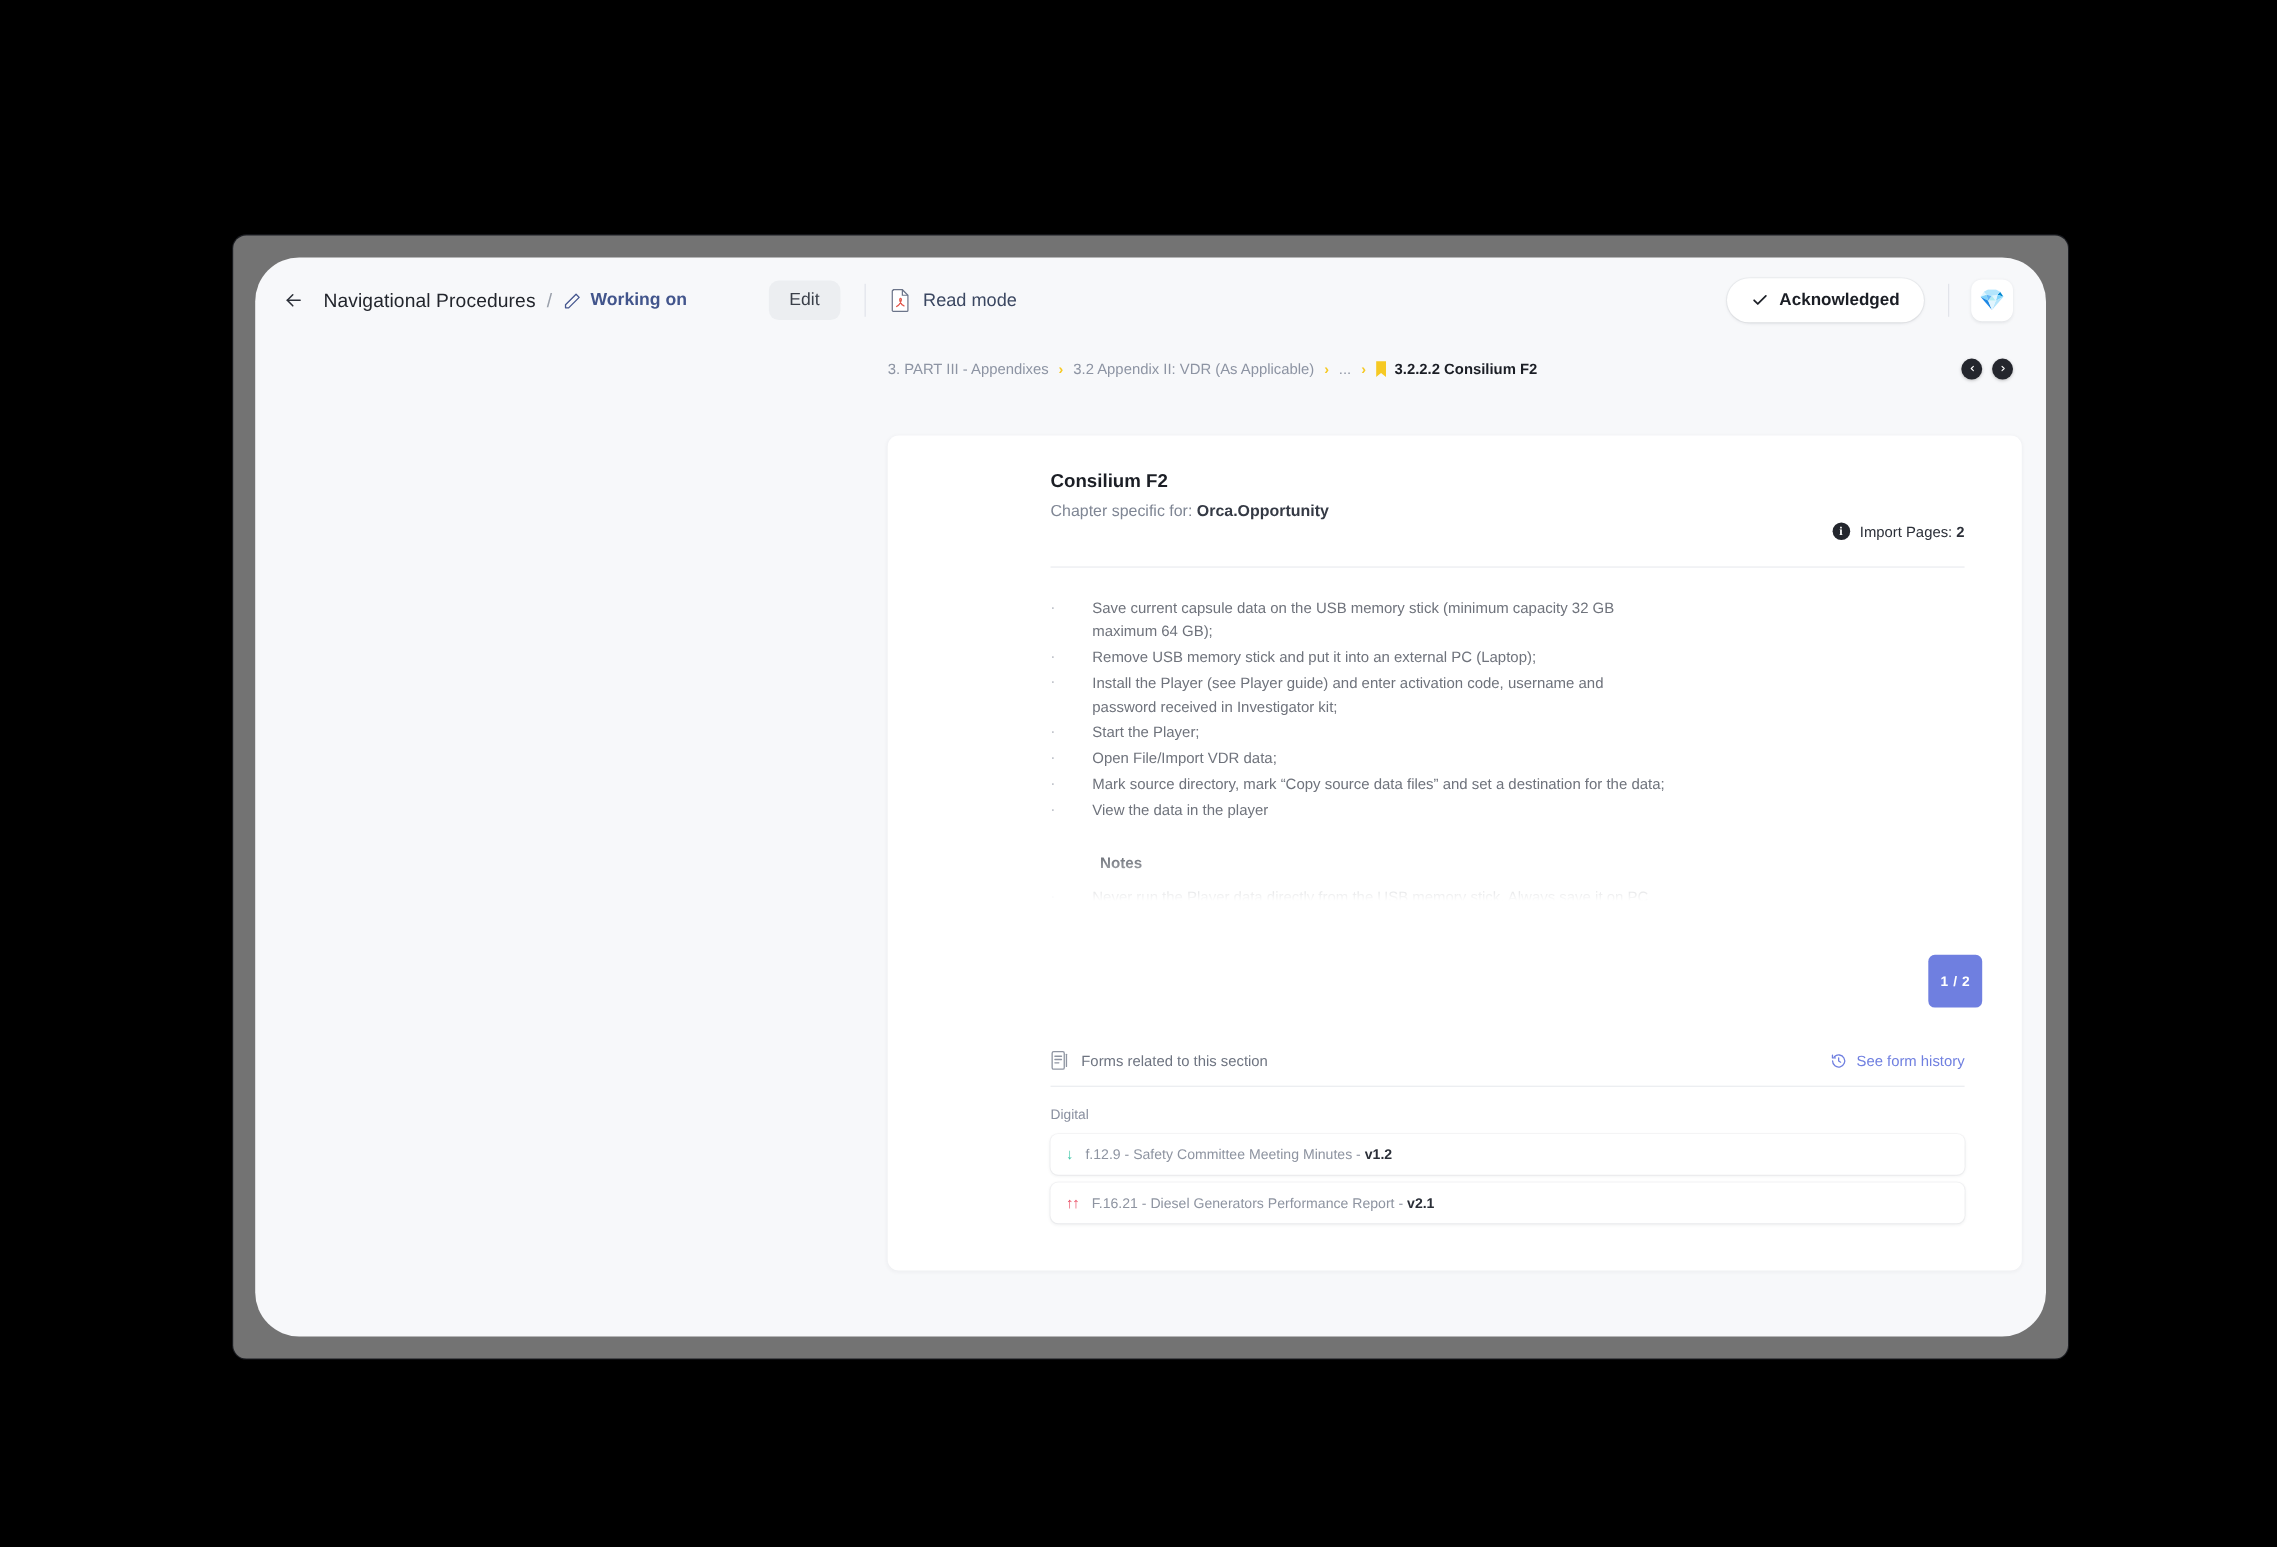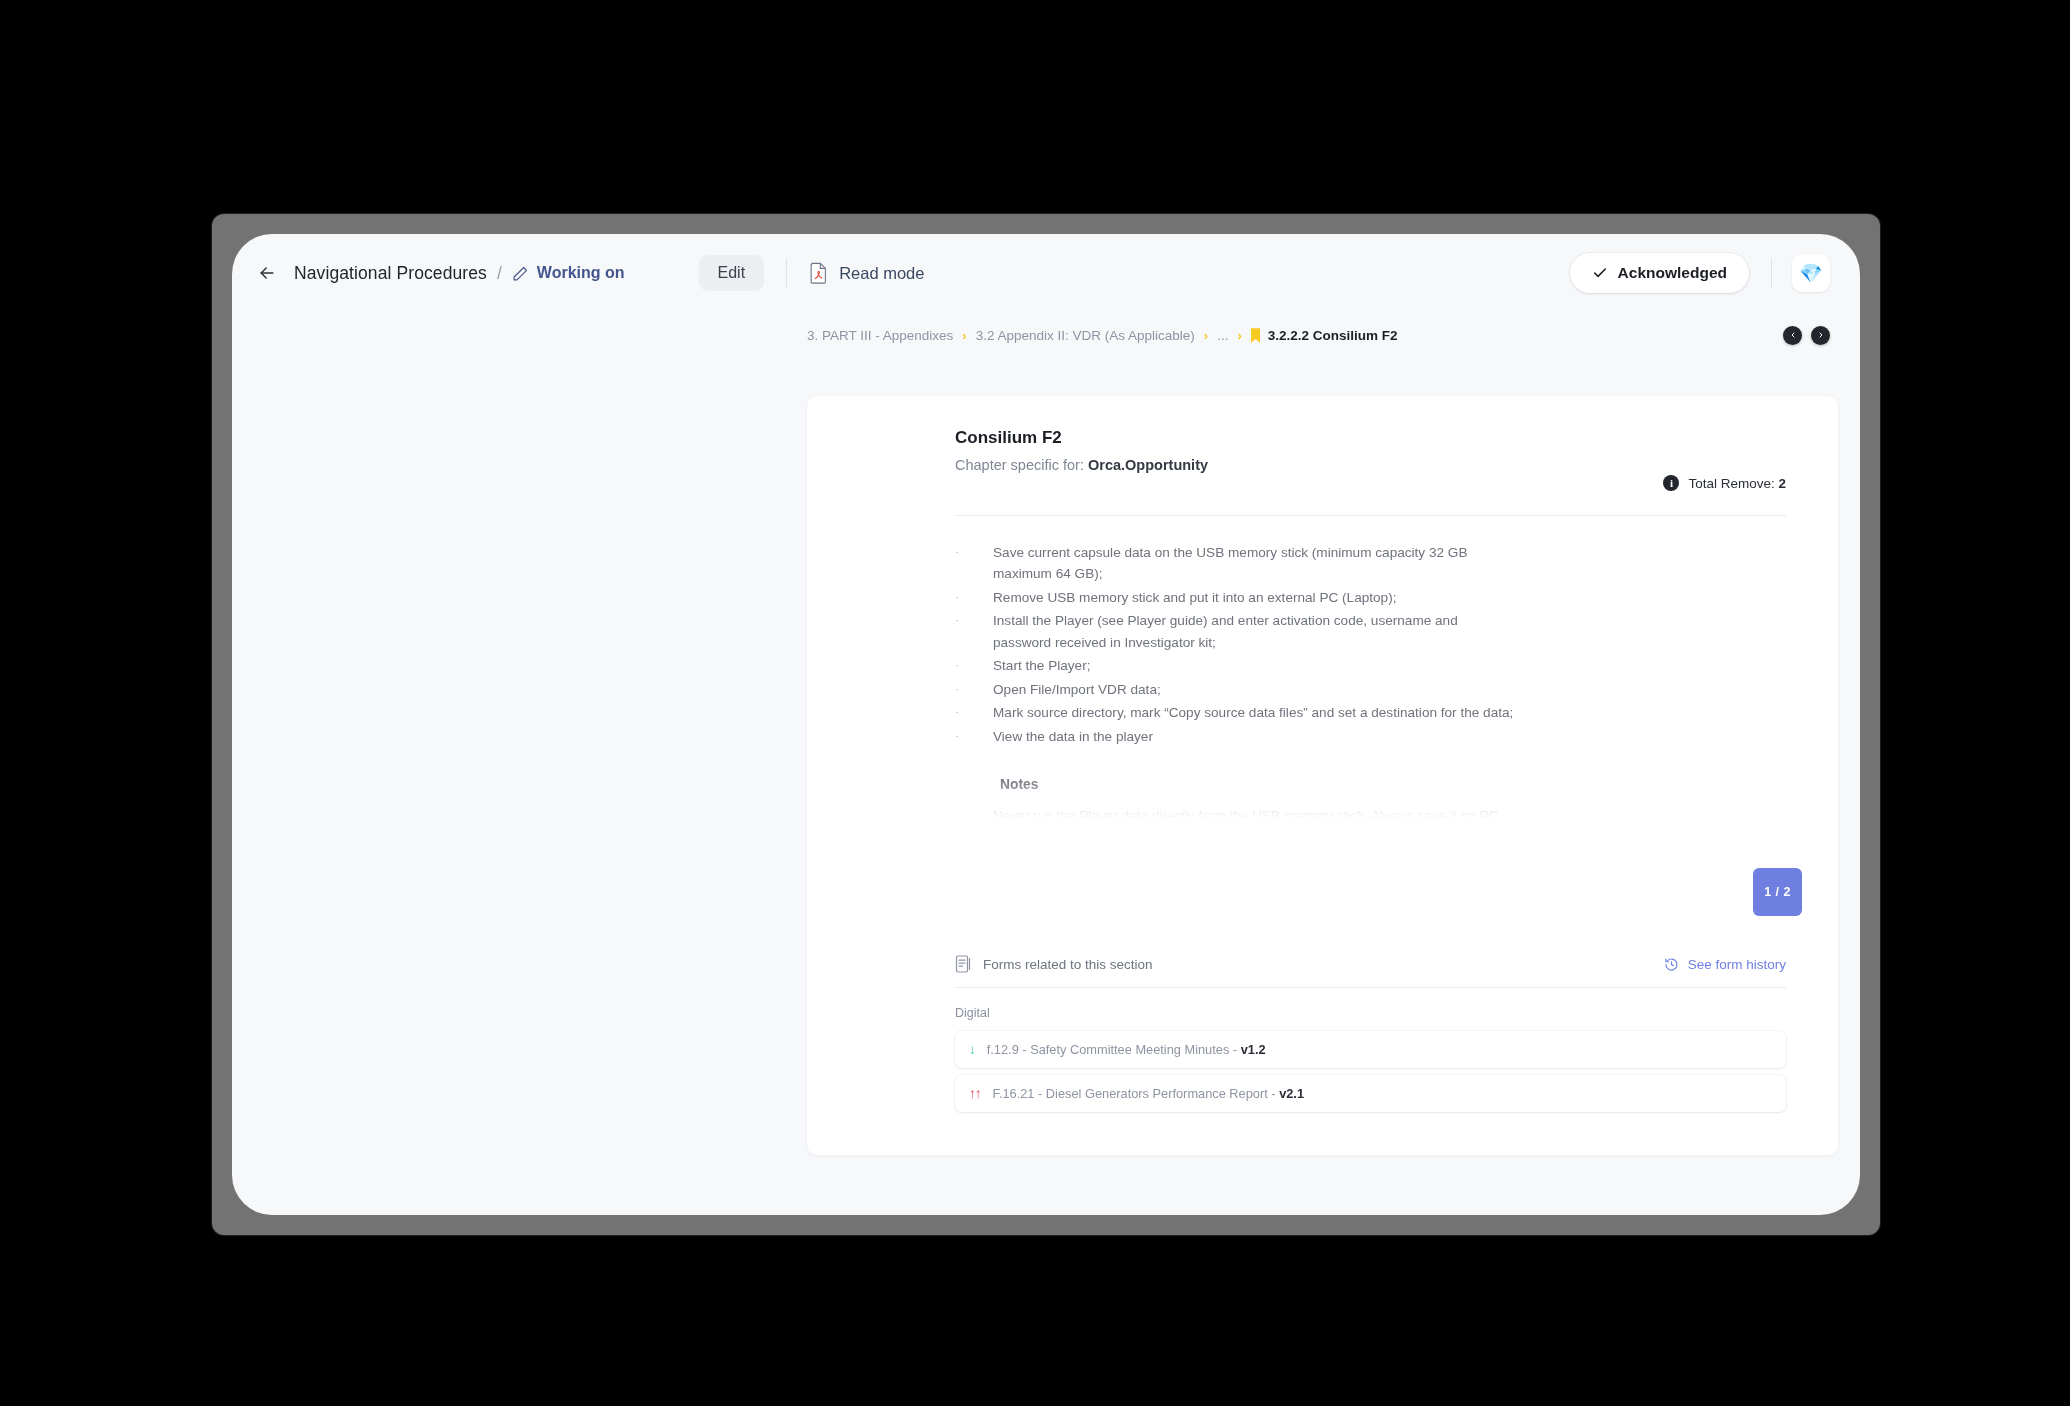--- a/index.html
+++ b/index.html
@@ -274,21 +274,21 @@
           <div>
             <div class="chapter-title">Consilium F2</div>
             <div class="chapter-sub">
               <span>Chapter specific for: </span><b>Orca.Opportunity</b>
             </div>
           </div>
           <div class="pages-wrap">
             <span class="info-icon">
                 <span>i</span>
               </span>
-            <span class="pages-text"><span>Total Remove: </span><b>2</b></span>
+            <span class="pages-text"><span>Import Pages: </span><b>2</b></span>
           </div>
         </div>
 
         <div class="hr-line"></div>
 
         <div class="body-area">
           <ul class="doc-list">
             <li>
                 <span class="bdot">·</span>
                 <span class="btxt">Save current capsule data on the USB memory stick (minimum capacity 32 GB maximum 64 GB);</span>

